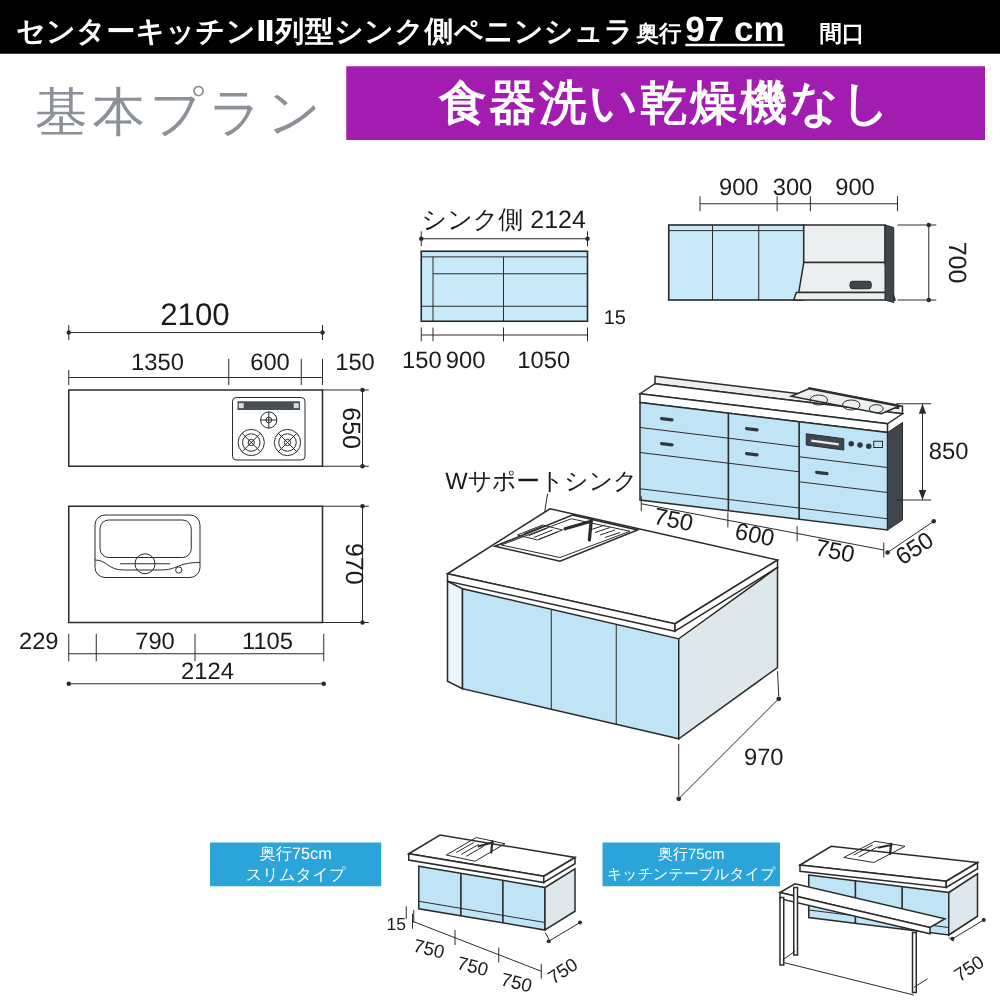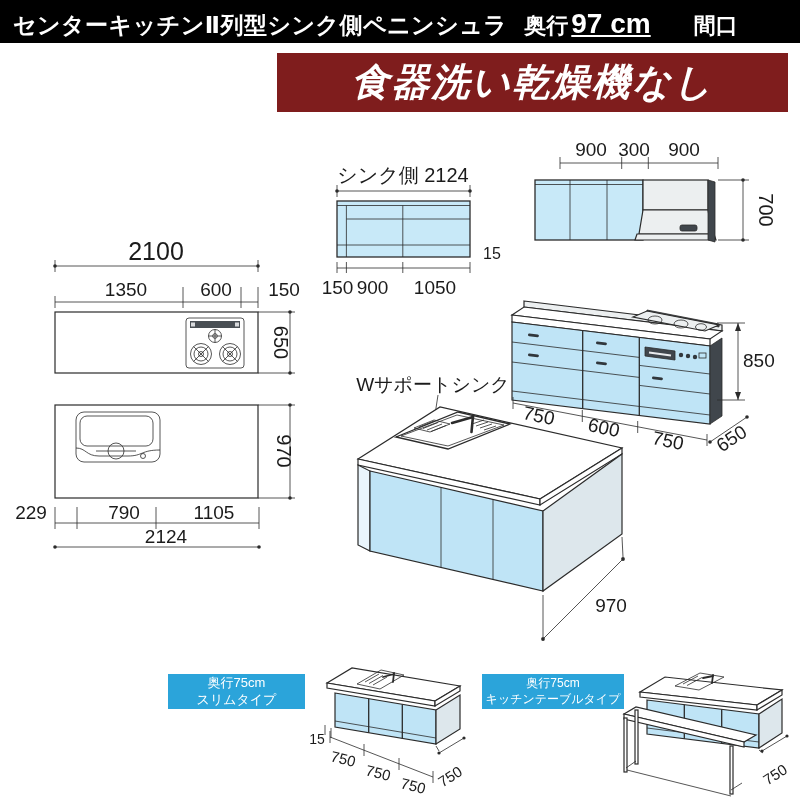--- a/index.html
+++ b/index.html
@@ -3,27 +3,27 @@
 <meta charset="utf-8">
 <style>
   html,body{margin:0;padding:0;background:#fff;}
   #stage{position:relative;width:800px;height:800px;background:#ffffff;overflow:hidden;
          font-family:"Liberation Sans","DejaVu Sans",sans-serif;}
   
   #hdr{position:absolute;left:0;top:0;width:800px;height:43px;background:#000000;
        display:flex;align-items:baseline;padding-left:13px;box-sizing:border-box;color:#fff;}
   #hdr .seg{position:relative;top:8px;}
   .h-main{font-size:23px;font-weight:bold;letter-spacing:0.5px;}
-  .h-small{font-size:22px;font-weight:bold;margin-left:17px;}
+  .h-small{font-size:18px;font-weight:bold;margin-left:2px;}
   .h-big{font-size:28px;font-weight:bold;margin-left:3px;text-decoration:underline;}
   .h-gap{display:inline-block;width:26px;}
   
   #plan-title{position:absolute;left:28px;top:62px;font-size:42px;color:#8b9196;letter-spacing:4px;}
-  #banner{position:absolute;left:277px;top:53px;width:511px;height:59px;background:#7f1d1d;
-          color:#fff;font-size:38px;font-weight:bold;display:flex;align-items:center;justify-content:center;letter-spacing:2px;font-style:italic;}
+  #banner{position:absolute;left:277px;top:53px;width:511px;height:59px;background:#a21caf;
+          color:#fff;font-size:38px;font-weight:bold;display:flex;align-items:center;justify-content:center;letter-spacing:2px;}
   
   .badge{position:absolute;background:#2ba4da;color:#fff;text-align:center;
          display:flex;flex-direction:column;justify-content:center;line-height:1.3;}
   #badge-slim{left:168px;top:674px;width:137px;height:35px;font-size:13px;}
   #badge-table{left:482px;top:674px;width:142px;height:35px;font-size:12px;}
   
   svg{position:absolute;overflow:visible;}
   svg text{font-family:"Liberation Sans","DejaVu Sans",sans-serif;fill:#1b1b1b;}
   .s{stroke:#2b2b2b;stroke-width:1.3;fill:none;}
   .st{stroke:#2b2b2b;stroke-width:0.8;fill:none;}
@@ -43,20 +43,21 @@
 <div id="stage">
 
   <div id="hdr">
     <span class="seg h-main">センターキッチンⅡ列型シンク側ペニンシュラ</span>
     <span class="seg h-small">奥行</span>
     <span class="seg h-big">97 cm</span>
     <span class="h-gap"></span>
     <span class="seg h-small">間口</span>
   </div>
 
+  <div id="plan-title">基本プラン</div>
   <div id="banner">食器洗い乾燥機なし</div>
 
   <svg style="left:310px;top:155px;" width="215" height="150" viewBox="0 0 215 150">
     <text x="93" y="27" font-size="20" text-anchor="middle">シンク側 2124</text>
     <g>
       <line class="st" x1="27" y1="36" x2="160" y2="36"></line>
       <line class="st" x1="27" y1="30" x2="27" y2="42"></line>
         <line class="st" x1="160" y1="30" x2="160" y2="42"></line>
       <circle class="dot" cx="27" cy="36" r="1.8"></circle>
         <circle class="dot" cx="160" cy="36" r="1.8"></circle>

